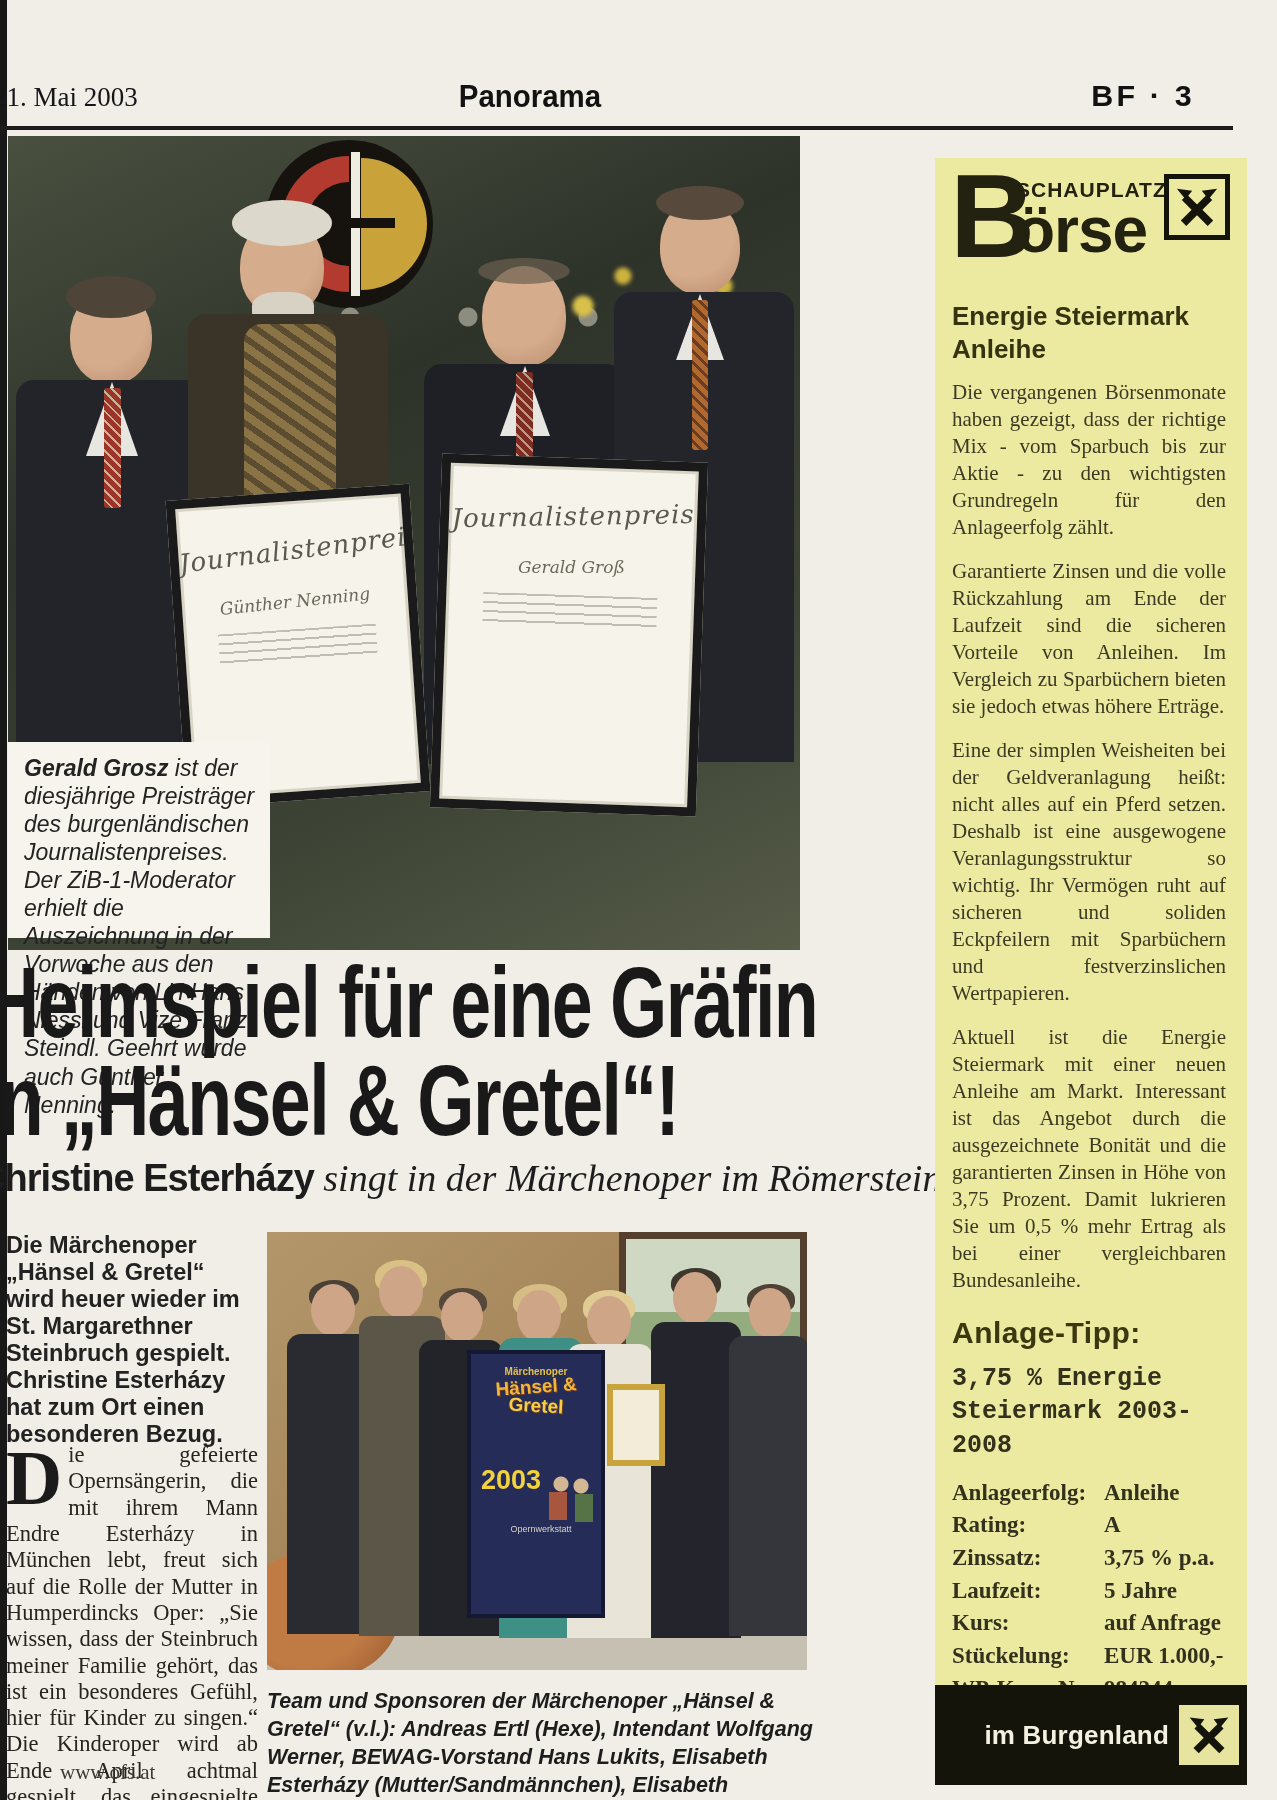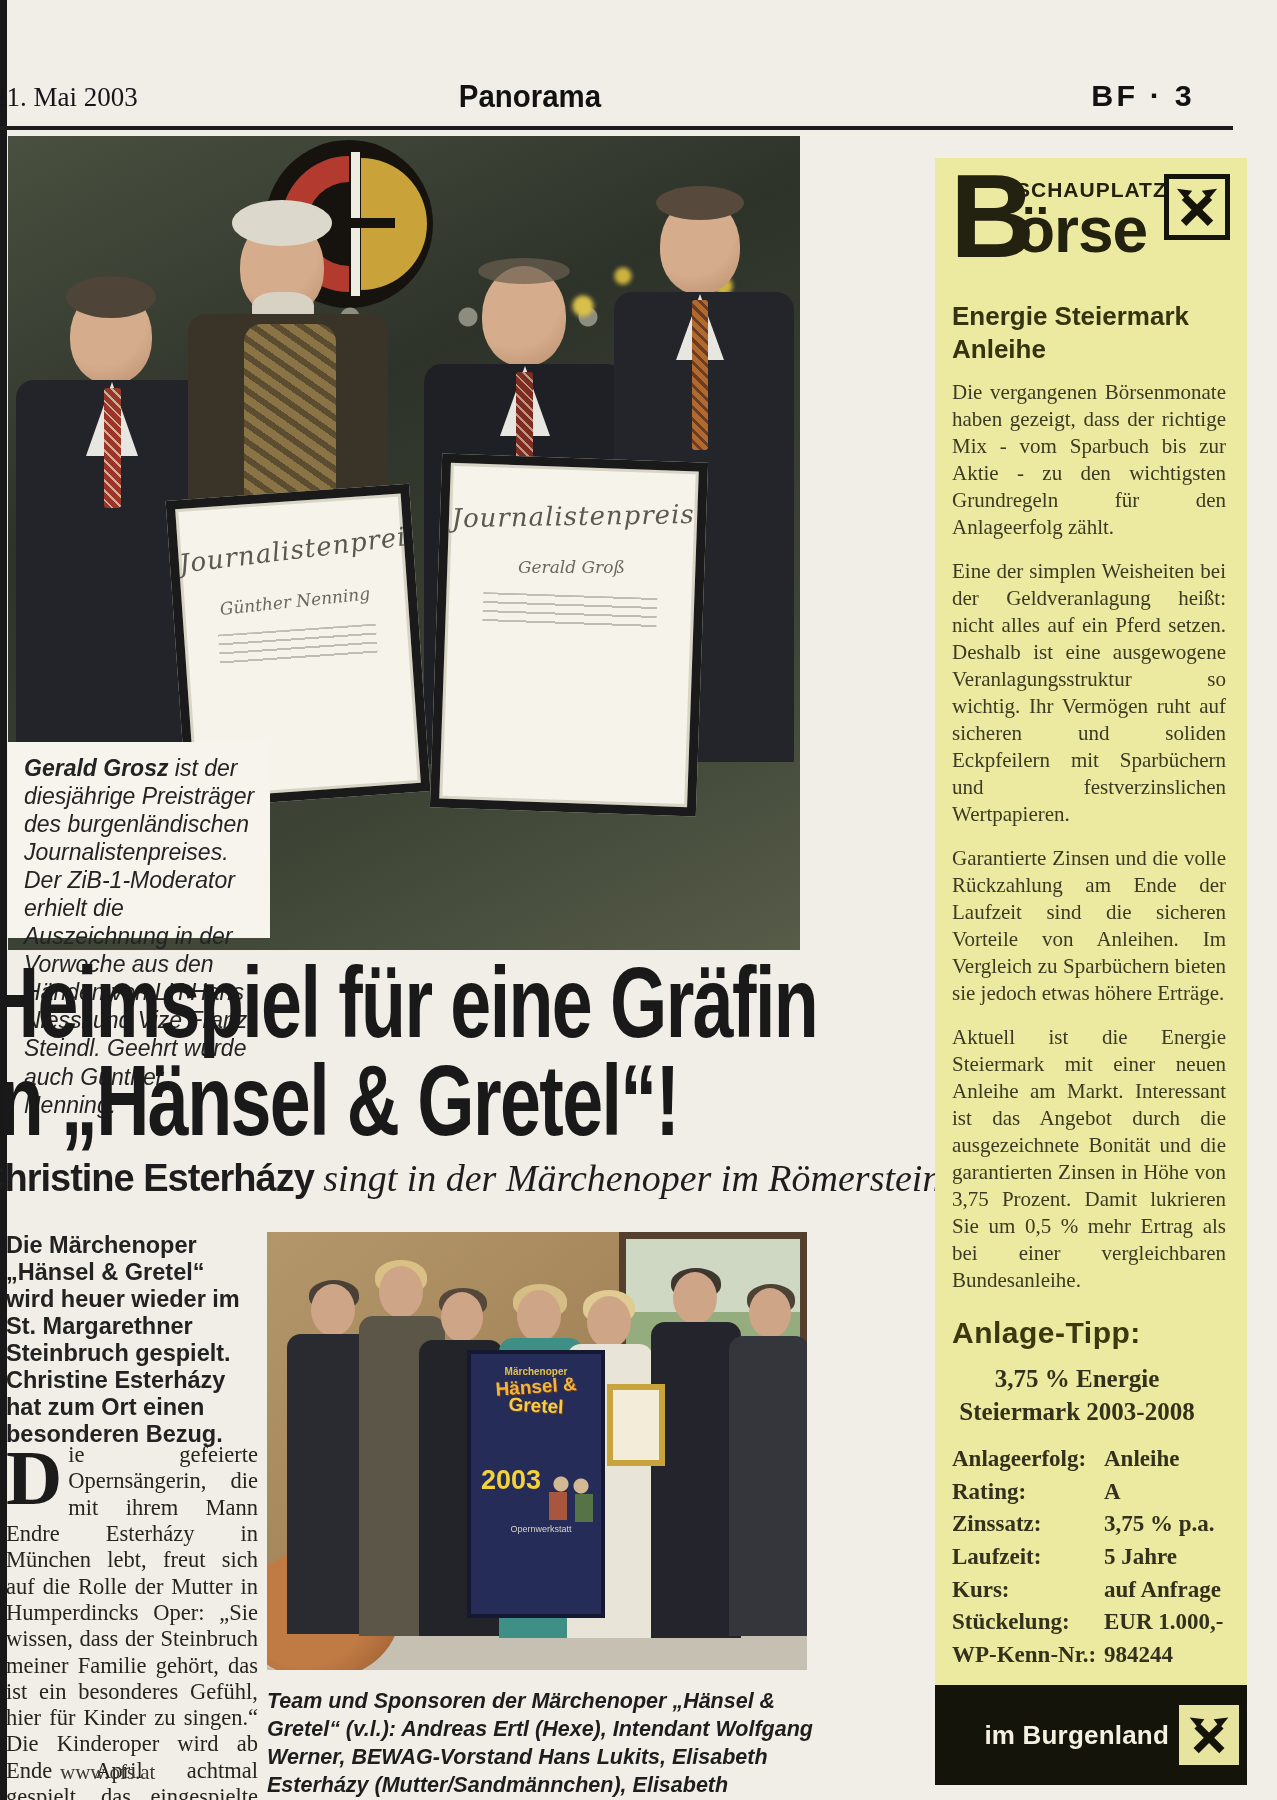--- a/index.html
+++ b/index.html
@@ -114,22 +114,22 @@
   .logo-small{font-size:21px;font-weight:800;letter-spacing:1px;color:#23210f;}
   .logo-large{font-size:64px;font-weight:800;color:#23210f;line-height:.82;letter-spacing:-1px;margin-top:2px;}
   .rk-box{position:absolute;right:0;top:2px;width:66px;height:66px;border:5px solid #15140a;
         background:#ece9a1;box-sizing:border-box;display:flex;align-items:center;justify-content:center;}
   .url-bar{margin:10px -4px 0 -4px;background:#15140a;color:#f7f4e4;font-weight:800;
         font-size:27px;padding:5px 8px 7px 8px;letter-spacing:.5px;}
   .ad-h1{margin-top:16px;font-size:26px;font-weight:800;color:#353310;line-height:1.25;}
   .ad p{font-family:"Liberation Serif",serif;font-size:21px;line-height:1.285;color:#3c3a22;
         text-align:justify;margin:0 4px 17px 0;hyphens:auto;}
   .tip-h{margin-top:22px;font-size:30px;font-weight:800;color:#3b380f;letter-spacing:.5px;}
-  .tip-prod{margin-top:12px;font-family:Liberation Serif, serif;font-weight:700;font-size:25px;
-        line-height:1.35;color:#33311c;width:250px;text-align:center;}
+  .tip-prod{margin-top:12px;font-family:Liberation Mono, monospace;font-weight:700;font-size:25px;
+        line-height:1.35;color:#33311c;width:250px;}
   .ttable{margin-top:14px;}
   .trow{display:flex;font-family:"Liberation Serif",serif;font-weight:700;font-size:23px;
         line-height:1.42;color:#33311c;}
   .tl{width:152px;flex:0 0 152px;}
   .ad-footer{position:absolute;left:0;top:1527px;width:312px;height:100px;background:#15140a;
         display:flex;align-items:center;justify-content:flex-end;}
   .foot-text{text-align:right;color:#f4f1e1;font-weight:800;font-size:26px;line-height:1.25;
         letter-spacing:.2px;}
   .foot-icon{width:60px;height:60px;background:#e7e4a0;margin:0 8px 0 10px;flex:0 0 60px;
         display:flex;align-items:center;justify-content:center;}
@@ -279,22 +279,22 @@
             <path d="M26 34 L8 12 L40 16 Z" fill="#15140a"></path>
             <path d="M74 34 L92 12 L60 16 Z" fill="#15140a"></path>
           </svg>
         </div>
       </div>
 
 
       <div class="ad-h1">Energie Steiermark Anleihe</div>
 
       <p style="margin-top:14px;">Die vergangenen Börsenmonate haben gezeigt, dass der richtige Mix - vom Sparbuch bis zur Aktie - zu den wichtigsten Grundregeln für den Anlageerfolg zählt.</p>
+      <p>Garantierte Zinsen und die volle Rückzahlung am Ende der Laufzeit sind die sicheren Vorteile von Anleihen. Im Vergleich zu Sparbüchern bieten sie jedoch etwas höhere Erträge.</p>
       <p>Eine der simplen Weisheiten bei der Geldveranlagung heißt: nicht alles auf ein Pferd setzen. Deshalb ist eine ausgewogene Veranlagungsstruktur so wichtig. Ihr Vermögen ruht auf sicheren und soliden Eckpfeilern mit Sparbüchern und festverzinslichen Wertpapieren.</p>
-      <p>Garantierte Zinsen und die volle Rückzahlung am Ende der Laufzeit sind die sicheren Vorteile von Anleihen. Im Vergleich zu Sparbüchern bieten sie jedoch etwas höhere Erträge.</p>
       <p>Aktuell ist die Energie Steiermark mit einer neuen Anleihe am Markt. Interessant ist das Angebot durch die ausgezeichnete Bonität und die garantierten Zinsen in Höhe von 3,75 Prozent. Damit lukrieren Sie um 0,5 % mehr Ertrag als bei einer vergleichbaren Bundesanleihe.</p>
 
       <div class="tip-h">Anlage-Tipp:</div>
       <div class="tip-prod">3,75 % Energie Steiermark 2003-2008</div>
 
       <div class="ttable">
         <div class="trow">
             <span class="tl">Anlageerfolg:</span>
             <span class="tv">Anleihe</span>
           </div>

